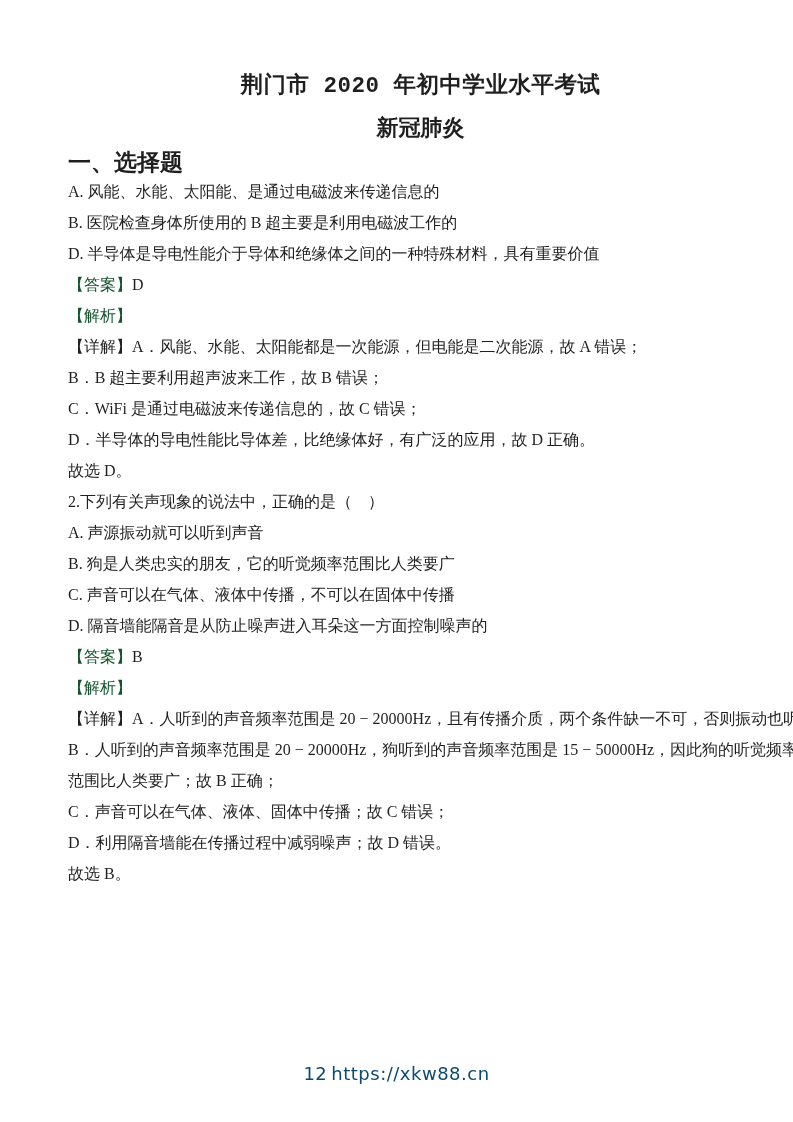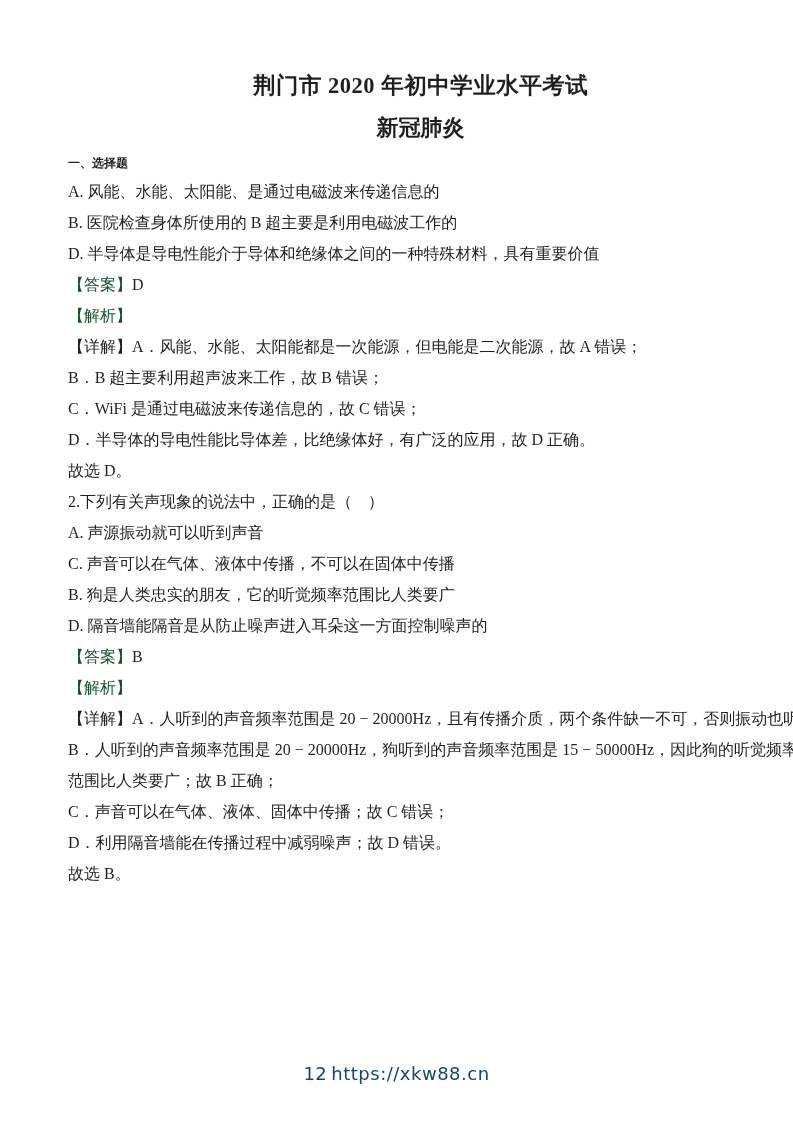--- a/index.html
+++ b/index.html
@@ -20,31 +20,32 @@
     top: 0;
     width: 705px;
   }
   .title {
     margin-top: 70px;
     text-align: center;
     font-size: 22.5px;
     font-weight: bold;
     line-height: 32px;
     letter-spacing: 0.5px;
+    font-family: Liberation Mono, monospace;
   }
   .subtitle {
     margin-top: 11px;
     text-align: center;
     font-size: 22px;
     font-weight: bold;
     line-height: 30px;
   }
   .section-heading {
     margin-top: 8px;
-    font-size: 12px;
+    font-size: 23px;
     font-weight: bold;
     line-height: 24px;
   }
   .body-text { margin-top: 1px; }
   .line {
     font-size: 16px;
     line-height: 31px;
     white-space: nowrap;
   }
   .blue { color: #14532d; }
@@ -83,22 +84,22 @@
         <p class="line">【详解】A．风能、水能、太阳能都是一次能源，但电能是二次能源，故 A 错误；</p>
         <p class="line">B．B 超主要利用超声波来工作，故 B 错误；</p>
         <p class="line">C．WiFi 是通过电磁波来传递信息的，故 C 错误；</p>
         <p class="line">D．半导体的导电性能比导体差，比绝缘体好，有广泛的应用，故 D 正确。</p>
         <p class="line">故选 D。</p>
       </section>
 
       <section>
         <p class="line">2.下列有关声现象的说法中，正确的是（　）</p>
         <p class="line">A. 声源振动就可以听到声音</p>
+        <p class="line">B. 狗是人类忠实的朋友，它的听觉频率范围比人类要广</p>
         <p class="line">C. 声音可以在气体、液体中传播，不可以在固体中传播</p>
-        <p class="line">B. 狗是人类忠实的朋友，它的听觉频率范围比人类要广</p>
         <p class="line">D. 隔音墙能隔音是从防止噪声进入耳朵这一方面控制噪声的</p>
         <p class="line"><span class="blue">【答案】</span><span>B</span></p>
         <p class="line"><span class="blue">【解析】</span></p>
         <p class="line">【详解】A．人听到的声音频率范围是 20 − 20000Hz，且有传播介质，两个条件缺一不可，否则振动也听不</p>
         <p class="line">B．人听到的声音频率范围是 20 − 20000Hz，狗听到的声音频率范围是 15 − 50000Hz，因此狗的听觉频率</p>
         <p class="line">范围比人类要广；故 B 正确；</p>
         <p class="line">C．声音可以在气体、液体、固体中传播；故 C 错误；</p>
         <p class="line">D．利用隔音墙能在传播过程中减弱噪声；故 D 错误。</p>
         <p class="line">故选 B。</p>
       </section>

